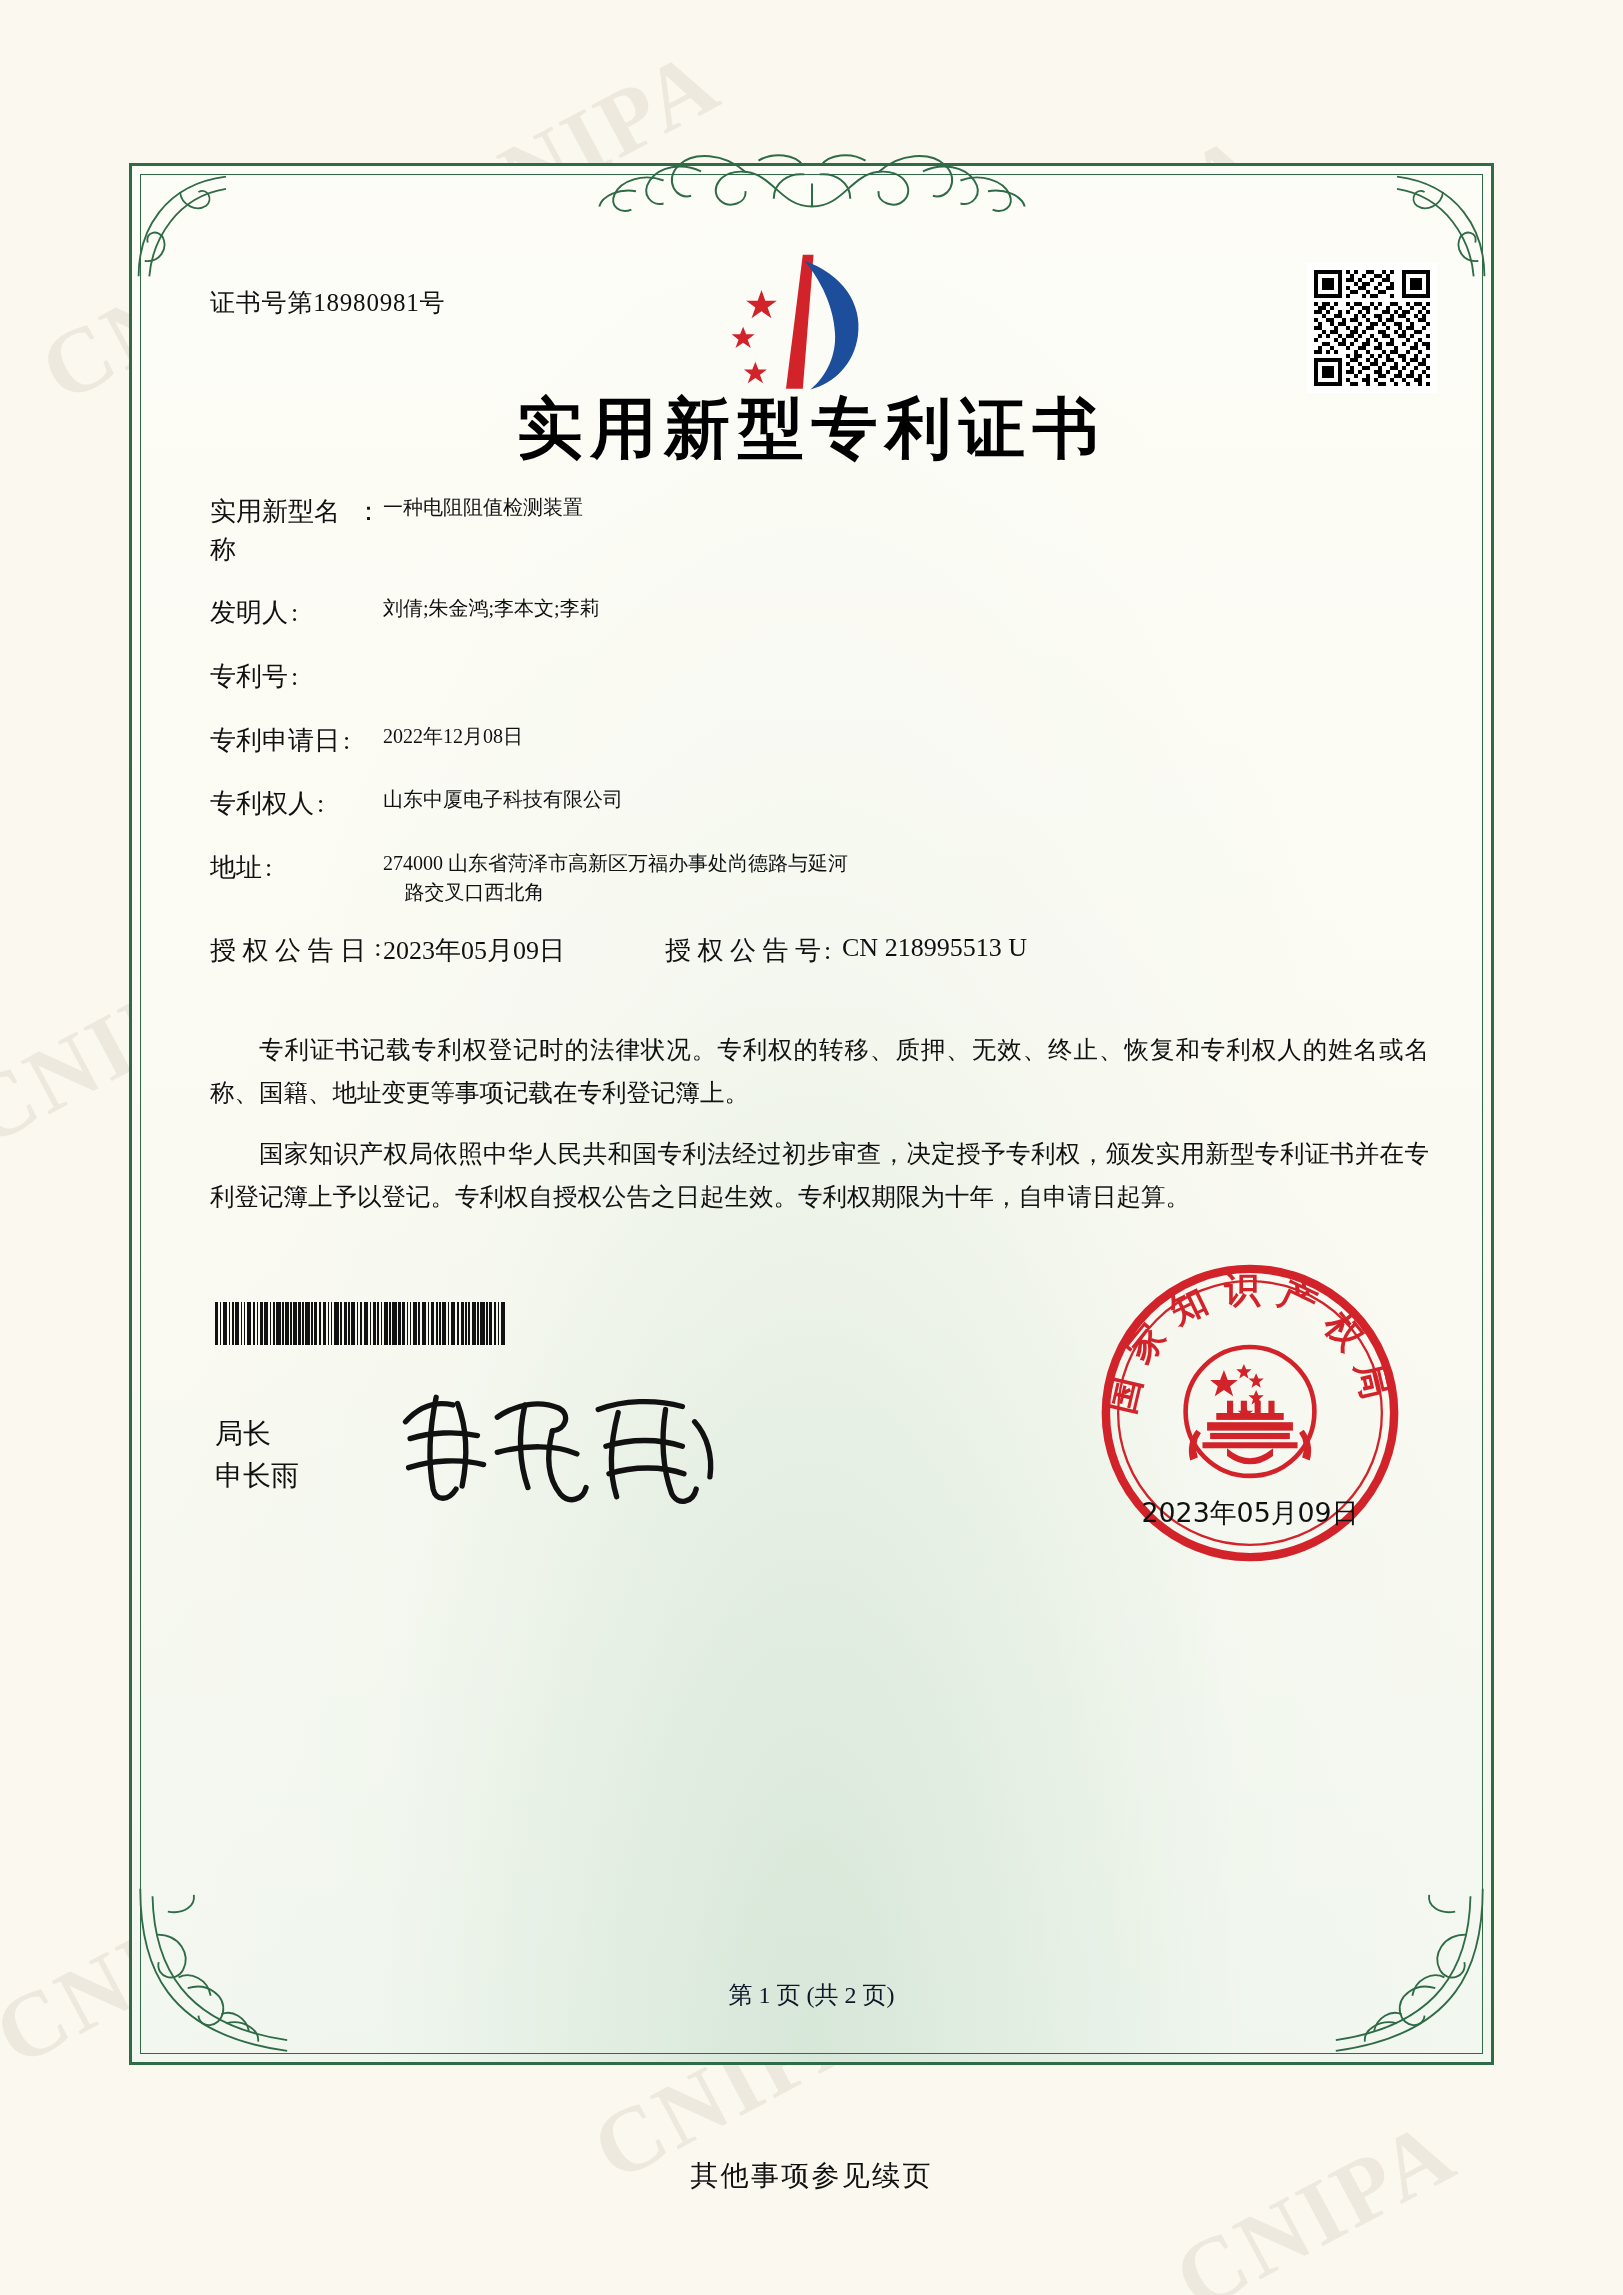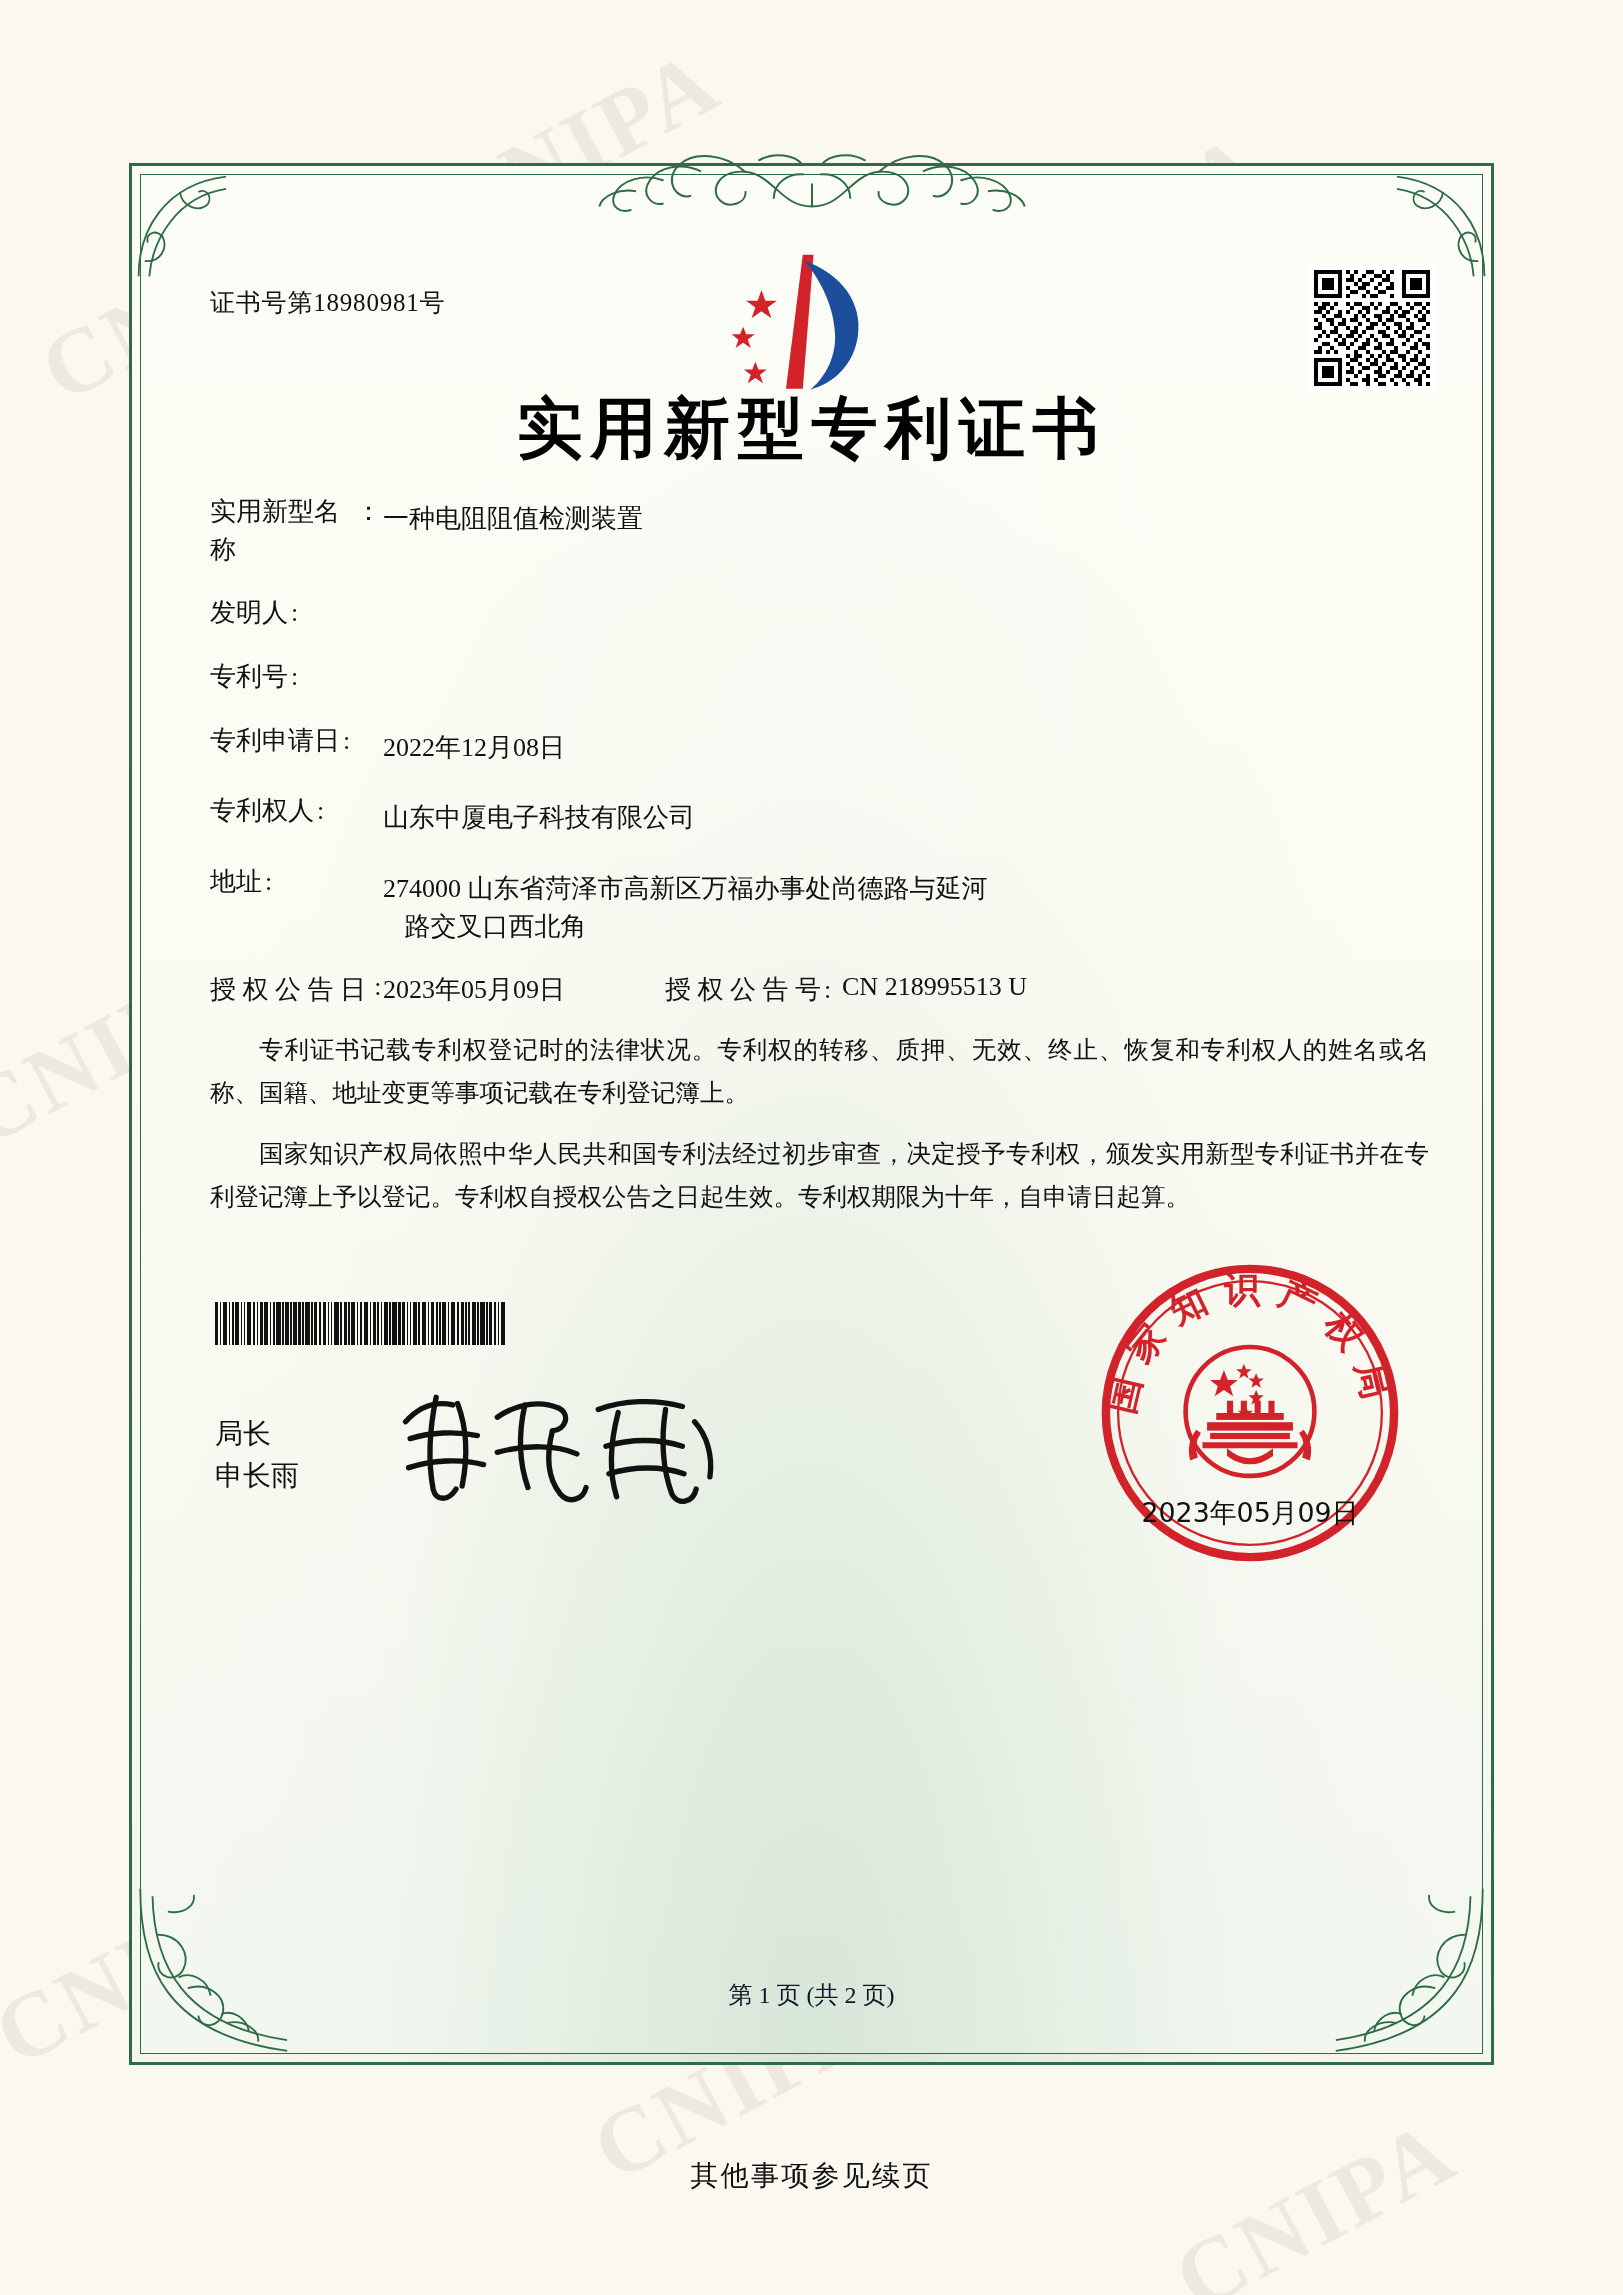--- a/index.html
+++ b/index.html
@@ -77,21 +77,21 @@
 
   .fields{position:absolute;left:81px;right:61px;top:330px;font-size:26px;color:#111;}
   .row{display:flex;align-items:flex-start;margin-bottom:26px;line-height:1.45;}
   .lbl{
     width:173px;flex:0 0 173px;
     display:flex;
     font-size:26px;
     letter-spacing:0;
   }
   .colon{margin:0 1.5px 0 3.1px;}
-  .val{flex:1;font-size:26px;margin-top:7px;}
+  .val{flex:1;font-size:20px;}
   .val .second{display:block;margin-left:21.5px;}
 
   .row-inline{display:flex;align-items:flex-start;margin-bottom:12.3px;}
   .grant-left{display:flex;}
   .grant-right{display:flex;margin-left:100px;}
   .gl{display:flex;justify-content:space-between;width:173px;flex:0 0 173px;}
   .gr-lbl{white-space:nowrap;}
 
   .para{
     position:absolute;left:81px;right:65px;
@@ -472,20 +472,21 @@
       <span class="val">一种电阻阻值检测装置</span>
     </div>
 
     <div class="row">
       <span class="lbl">
         <span>发</span>
           <span>明</span>
           <span>人</span>
           <span class="colon">:</span>
       </span>
+      <span class="val">刘倩;朱金鸿;李本文;李莉</span>
     </div>
 
     <div class="row">
       <span class="lbl">
         <span>专</span>
           <span>利</span>
           <span>号</span>
           <span class="colon">:</span>
       </span>
     </div>

